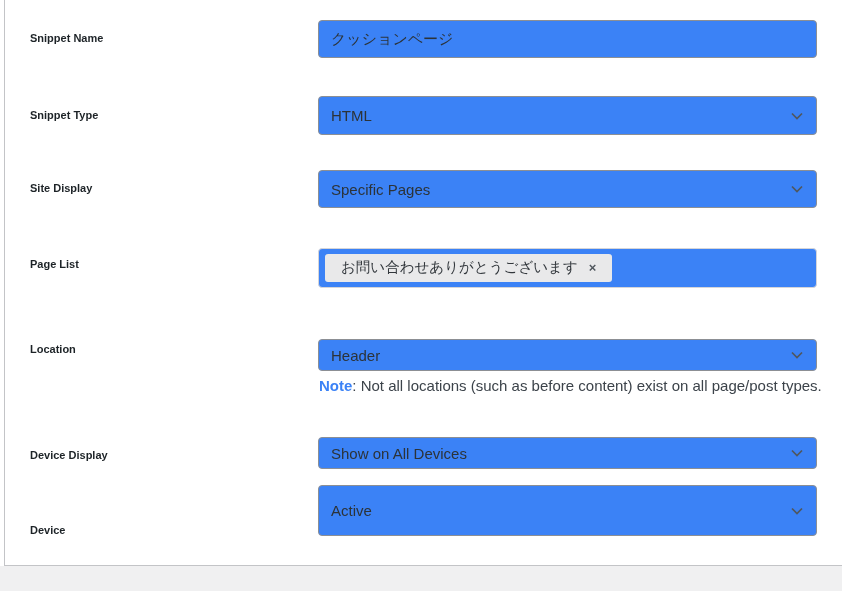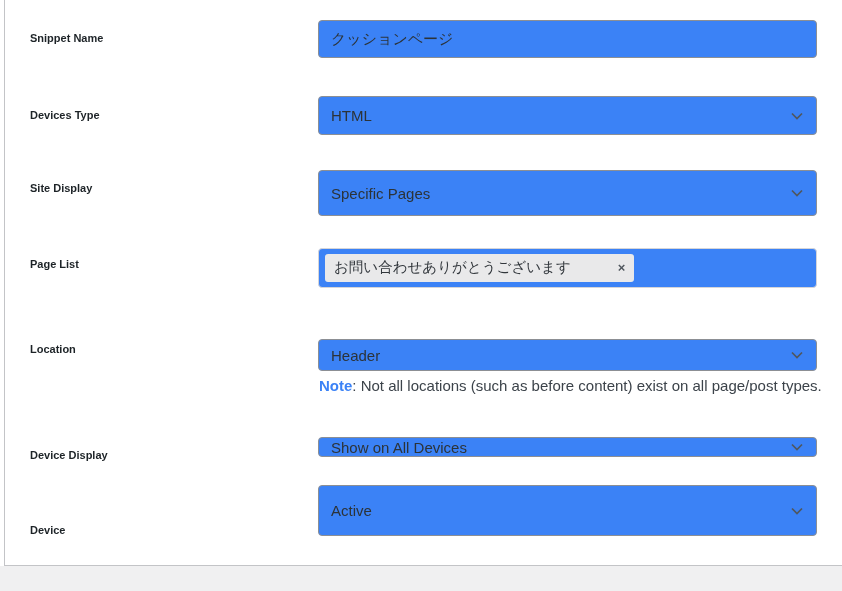--- a/index.html
+++ b/index.html
@@ -45,26 +45,25 @@
     display:block;
   }
   .tags-field {
     border-color:#d5d5d8;
     padding:0 6px;
     cursor:text;
   }
   .tag {
     background:#e9e9ea;
     border-radius:3px;
-    padding:5px 9px;
+    padding:5px 16px;
     display:inline-flex; align-items:center;
     font-size:14.5px; color:#32373c;
     line-height:1.2;
     white-space:nowrap;
-    gap:36px;
   }
   .tag-x {
     margin-left:11px;
     font-size:13px; font-weight:700; color:#50575e;
     line-height:1; cursor:pointer;
   }
   .note {
     position:absolute; left:319px; top:376px;
     font-size:15px; color:#3c434a; line-height:20px;
     white-space:nowrap;
@@ -73,30 +72,30 @@
 </style>
 </head>
 <body>
 
 <div class="panel"></div>
 <div class="footer-bg"></div>
 
 <div class="field-label" style="top:29px">Snippet Name</div>
 <input class="control" style="top: 20px; height: 38px;" value="クッションページ">
 
-<div class="field-label" style="top:106px">Devices Type</div>
+<div class="field-label" style="top:106px">Snippet Type</div>
 <div class="control select" style="top:96px; height:39px">
   <span>HTML</span>
   <svg class="chev" viewBox="0 0 16 16">
       <path d="M3 5.5 L8 10.5 L13 5.5" fill="none" stroke="#50575e" stroke-width="1.7"></path>
     </svg>
 </div>
 
 <div class="field-label" style="top:179px">Site Display</div>
-<div class="control select" style="top:170px; height:46px">
+<div class="control select" style="top:170px; height:38px">
   <span>Specific Pages</span>
   <svg class="chev" viewBox="0 0 16 16">
       <path d="M3 5.5 L8 10.5 L13 5.5" fill="none" stroke="#50575e" stroke-width="1.7"></path>
     </svg>
 </div>
 
 <div class="field-label" style="top:255px">Page List</div>
 <div class="control tags-field" style="top:248px; height:40px">
   <span class="tag">
     <span>お問い合わせありがとうございます</span>
@@ -109,21 +108,21 @@
   <span>Header</span>
   <svg class="chev" viewBox="0 0 16 16">
       <path d="M3 5.5 L8 10.5 L13 5.5" fill="none" stroke="#50575e" stroke-width="1.7"></path>
     </svg>
 </div>
 <div class="note">
   <span class="note-bold">Note</span><span>: Not all locations (such as before content) exist on all page/post types.</span>
 </div>
 
 <div class="field-label" style="top:446px">Device Display</div>
-<div class="control select" style="top:437px; height:20px">
+<div class="control select" style="top:437px; height:32px">
   <span>Show on All Devices</span>
   <svg class="chev" viewBox="0 0 16 16">
       <path d="M3 5.5 L8 10.5 L13 5.5" fill="none" stroke="#50575e" stroke-width="1.7"></path>
     </svg>
 </div>
 
 <div class="field-label" style="top:521px">Device</div>
 <div class="control select" style="top:485px; height:51px">
   <span>Active</span>
   <svg class="chev" viewBox="0 0 16 16">

